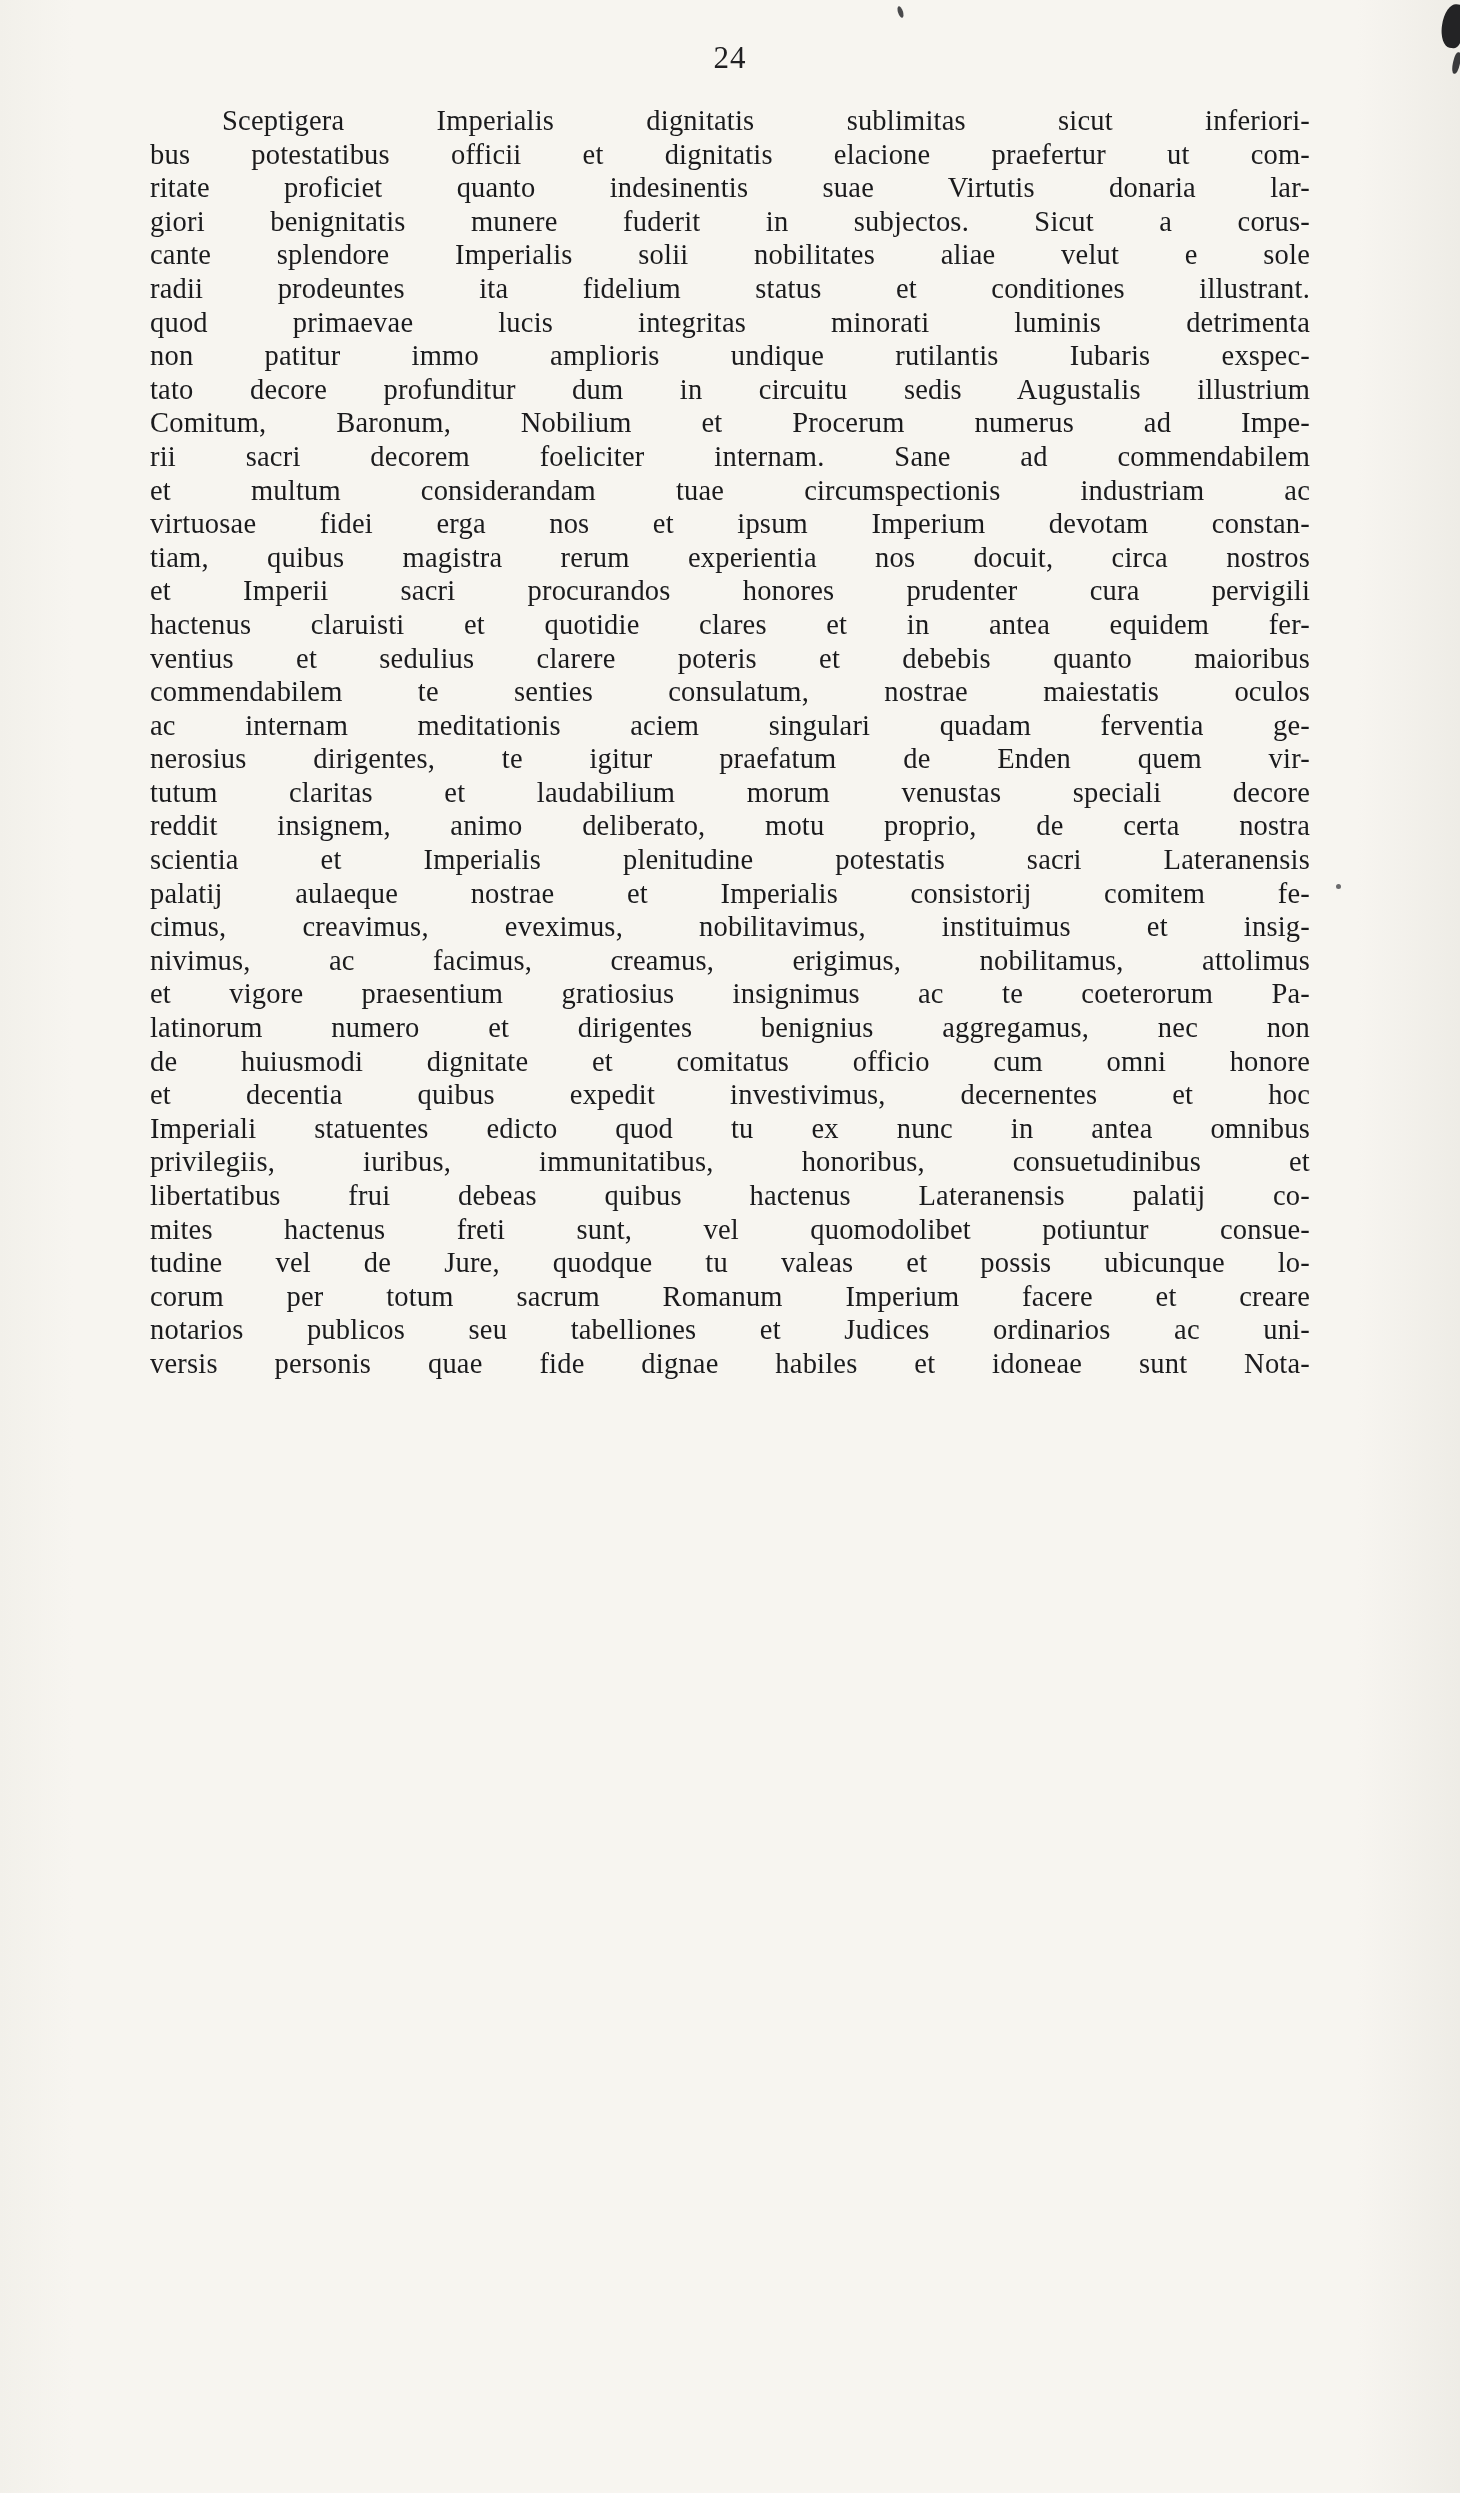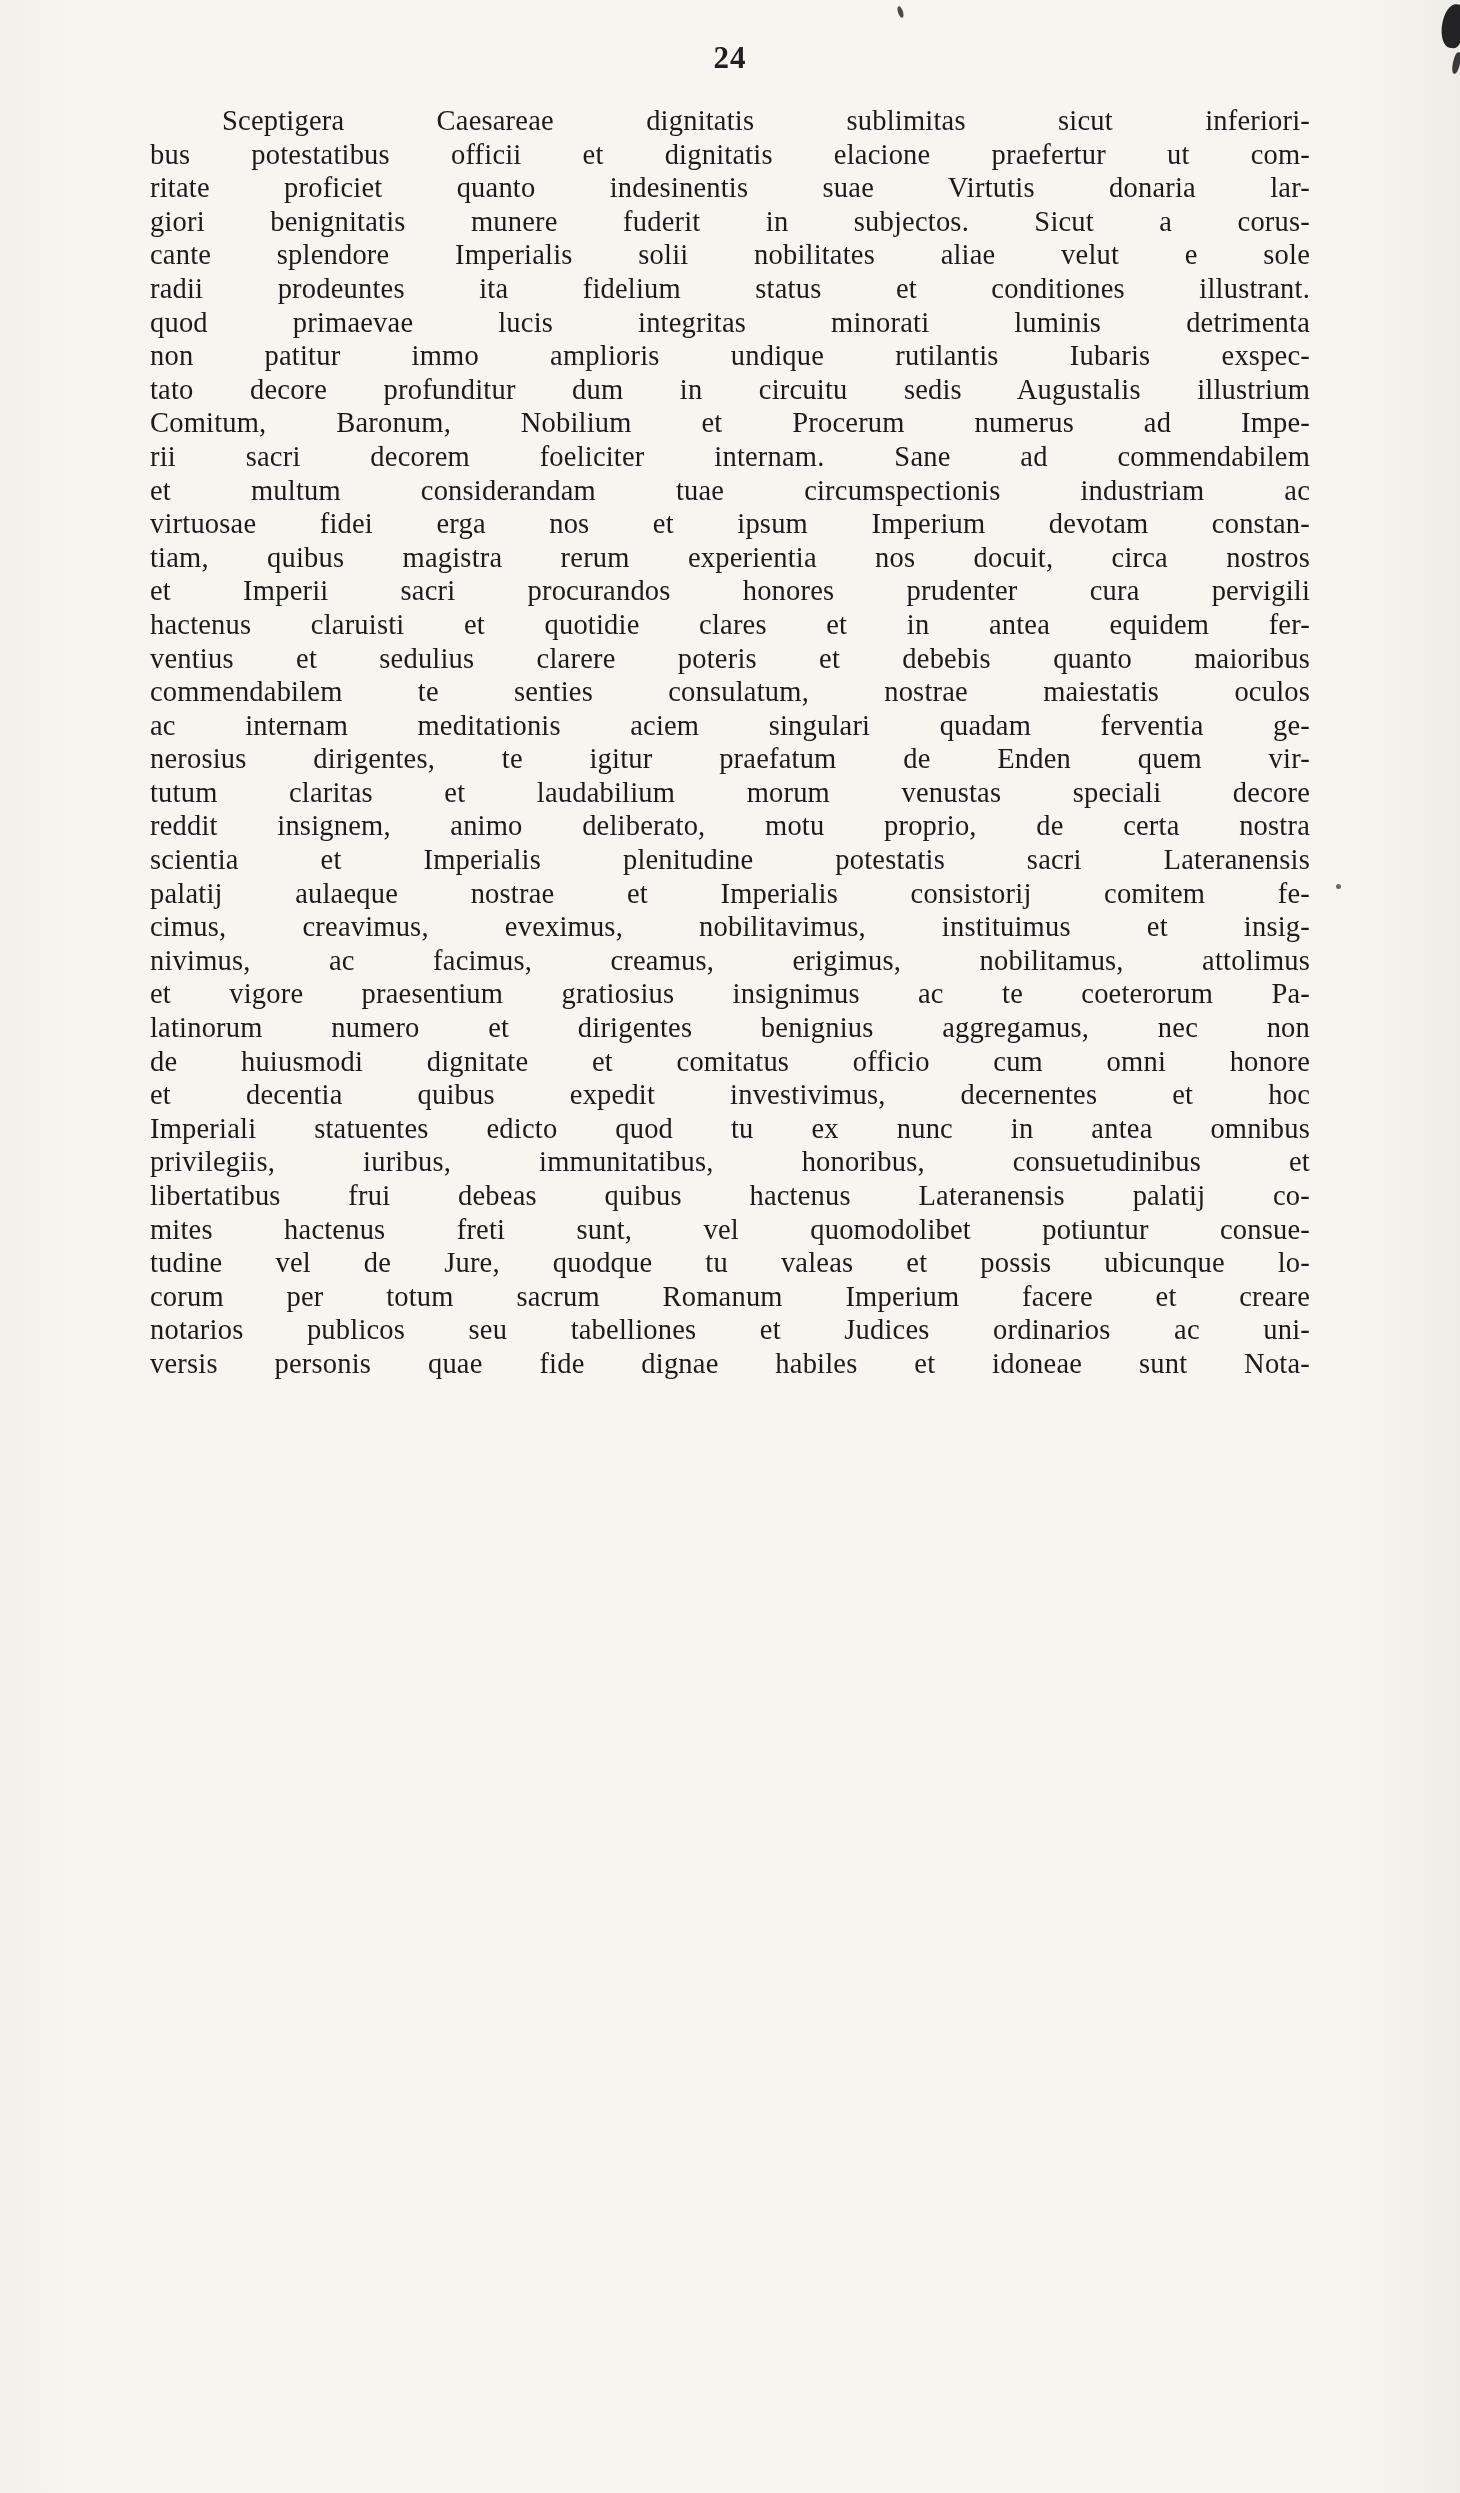--- a/index.html
+++ b/index.html
@@ -22,21 +22,20 @@
   }
   .page-number {
     position: absolute;
     top: 40px;
     left: 150px;
     width: 1160px;
     text-align: center;
     font-size: 31px;
     letter-spacing: 1px;
     color: #202022;
-    font-weight: bold;
   }
   .text-block {
     position: absolute;
     top: 104px;
     left: 150px;
     width: 1160px;
     font-size: 28.5px;
     line-height: 33.6px;
     letter-spacing: 0.2px;
   }
@@ -92,21 +91,21 @@
   }
 </style>
 </head>
 <body>
 
 <div class="page">
 
   <div class="page-number">24</div>
 
   <div class="text-block">
-      <div class="line indent">Sceptigera Caesareae dignitatis sublimitas sicut inferiori-</div>
+      <div class="line indent">Sceptigera Imperialis dignitatis sublimitas sicut inferiori-</div>
       <div class="line">bus potestatibus officii et dignitatis elacione praefertur ut com-</div>
       <div class="line">ritate proficiet quanto indesinentis suae Virtutis donaria lar-</div>
       <div class="line">giori benignitatis munere fuderit in subjectos. Sicut a corus-</div>
       <div class="line">cante splendore Imperialis solii nobilitates aliae velut e sole</div>
       <div class="line">radii prodeuntes ita fidelium status et conditiones illustrant.</div>
       <div class="line">quod primaevae lucis integritas minorati luminis detrimenta</div>
       <div class="line">non patitur immo amplioris undique rutilantis Iubaris exspec-</div>
       <div class="line">tato decore profunditur dum in circuitu sedis Augustalis illustrium</div>
       <div class="line">Comitum, Baronum, Nobilium et Procerum numerus ad Impe-</div>
       <div class="line">rii sacri decorem foeliciter internam. Sane ad commendabilem</div>

